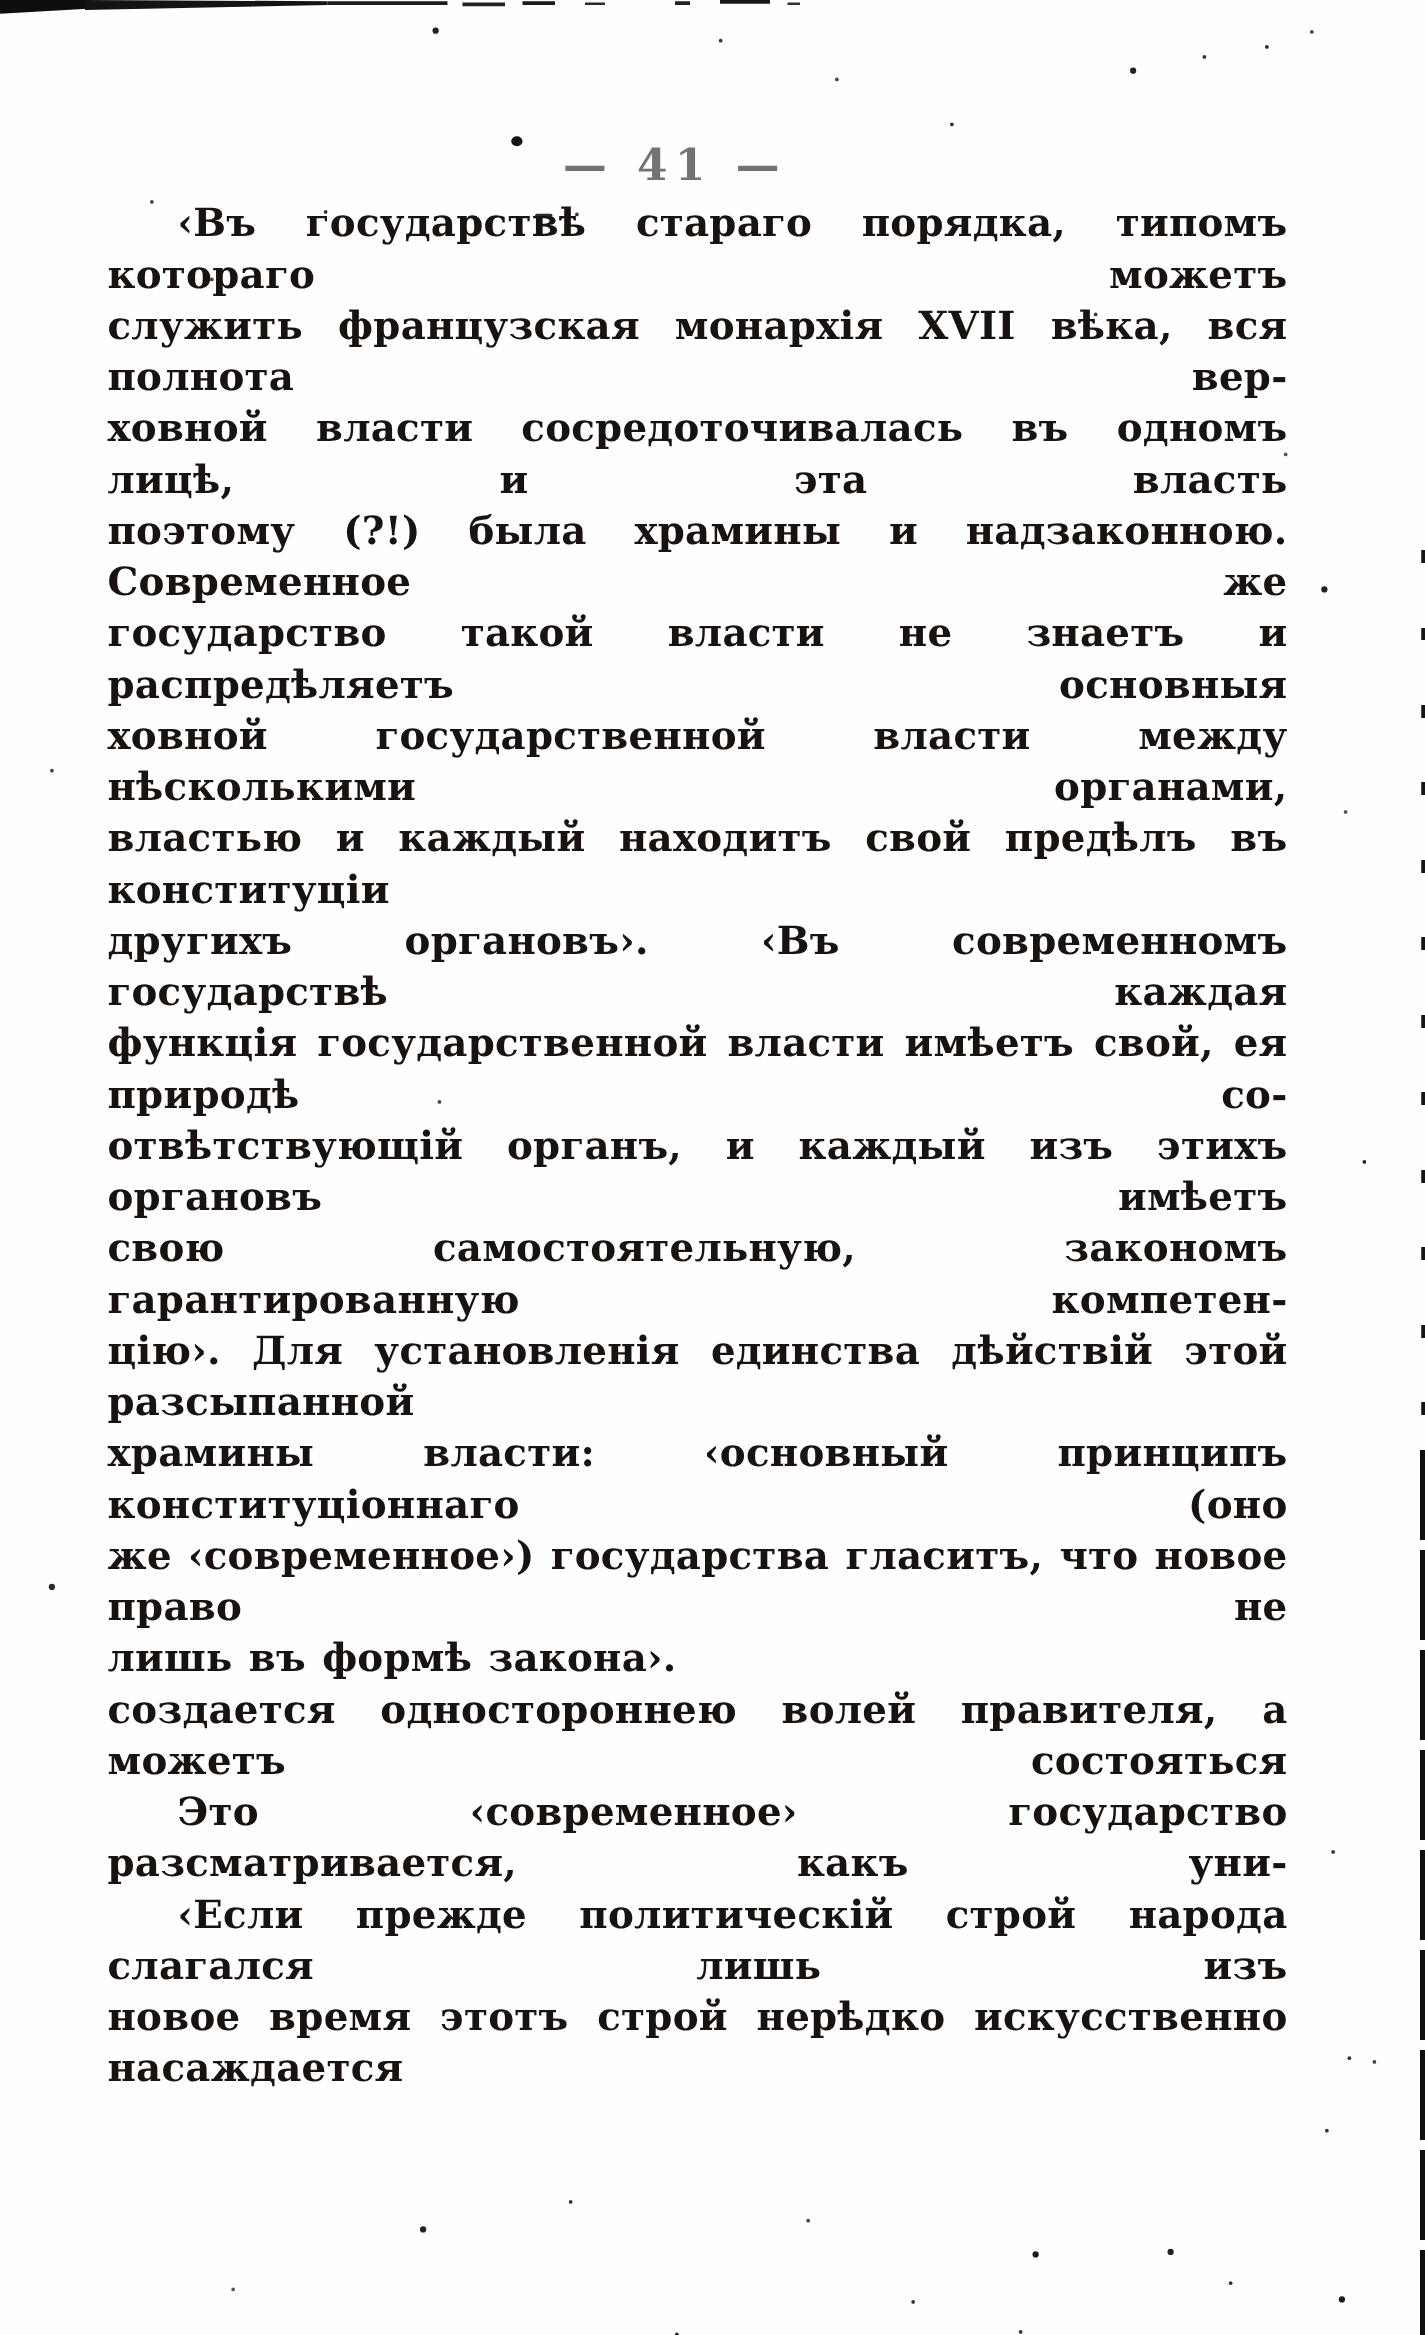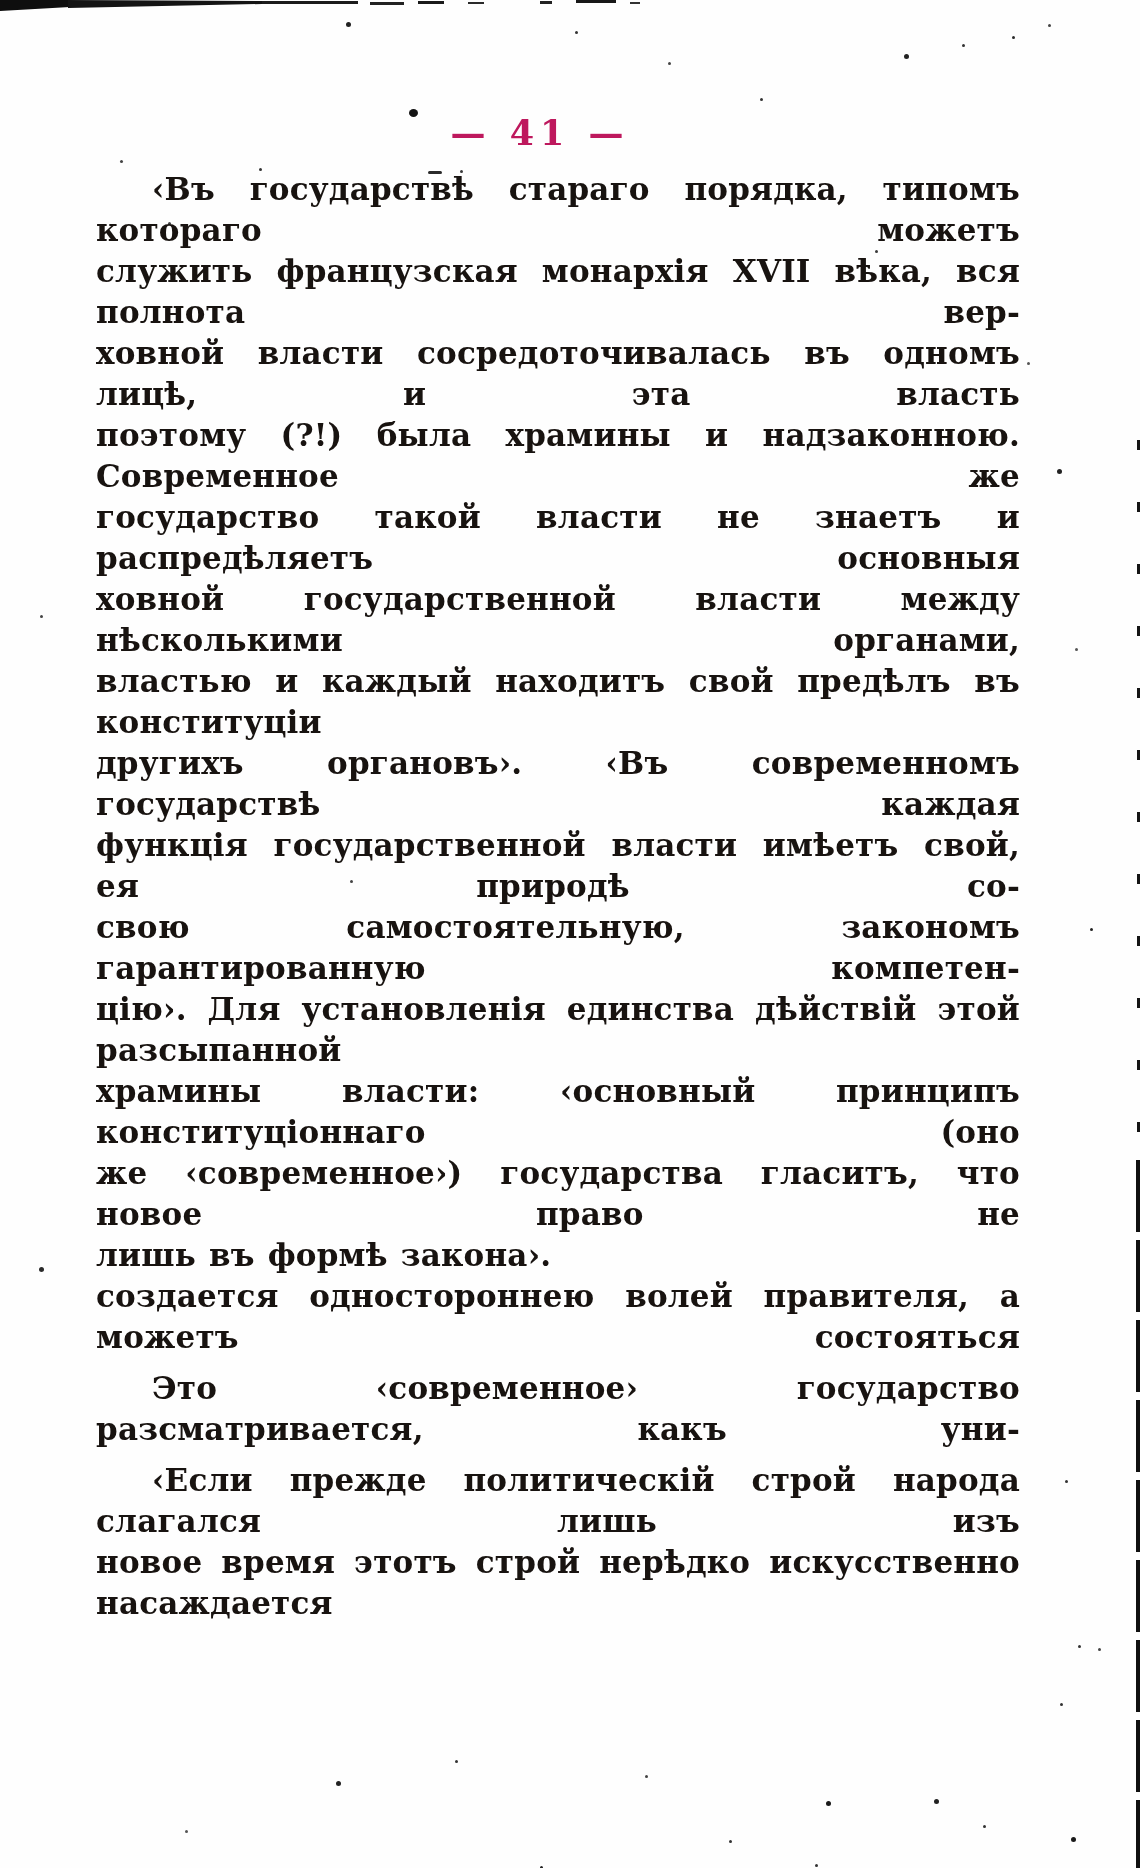--- a/index.html
+++ b/index.html
@@ -74,36 +74,36 @@
   
   .page-number {
     position: absolute;
     top: 112px;
     left: 0;
     width: 1080px;           
     text-align: center;
     font-size: 35px;
     font-weight: 700;
     letter-spacing: 6px;
-    color: #be185d;
+    color: #737373;
   }
 
   
   .text-block {
     position: absolute;
     top: 159px;
     left: 86px;
     width: 944px;
     font-size: 31px;
     font-weight: 700;
     line-height: 41px;
     letter-spacing: 0.2px;
     word-spacing: 2px;
   }
-  .paragraph { margin: 10px; }
+  .paragraph { margin: 0; }
   .line {
     text-align: justify;
     text-align-last: justify;
     white-space: normal;
   }
   .line.last { text-align-last: left; }
   .line.first { text-indent: 56px; }
 </style>
 </head>
 <body>
@@ -133,20 +133,21 @@
       <div class="paragraph">
         <div class="line first">‹Въ государствѣ стараго порядка, типомъ котораго можетъ</div>
         <div class="line">служить французская монархія XVII вѣка, вся полнота вер-</div>
         <div class="line">ховной власти сосредоточивалась въ одномъ лицѣ, и эта власть</div>
         <div class="line">поэтому (?!) была храмины и надзаконною. Современное же</div>
         <div class="line">государство такой власти не знаетъ и распредѣляетъ основныя</div>
         <div class="line">ховной государственной власти между нѣсколькими органами,</div>
         <div class="line">властью и каждый находитъ свой предѣлъ въ конституціи</div>
         <div class="line">другихъ органовъ›. ‹Въ современномъ государствѣ каждая</div>
         <div class="line">функція государственной власти имѣетъ свой, ея природѣ со-</div>
+        <div class="line">отвѣтствующій органъ, и каждый изъ этихъ органовъ имѣетъ</div>
         <div class="line">свою самостоятельную, закономъ гарантированную компетен-</div>
         <div class="line">цію›. Для установленія единства дѣйствій этой разсыпанной</div>
         <div class="line">храмины власти: ‹основный принципъ конституціоннаго (оно</div>
         <div class="line">же ‹современное›) государства гласитъ, что новое право не</div>
         <div class="line last">лишь въ формѣ закона›.</div>
         <div class="line">создается одностороннею волей правителя, а можетъ состояться</div>
       </div>
       <div class="paragraph">
         <div class="line first">Это ‹современное› государство разсматривается, какъ уни-</div>
       </div>

